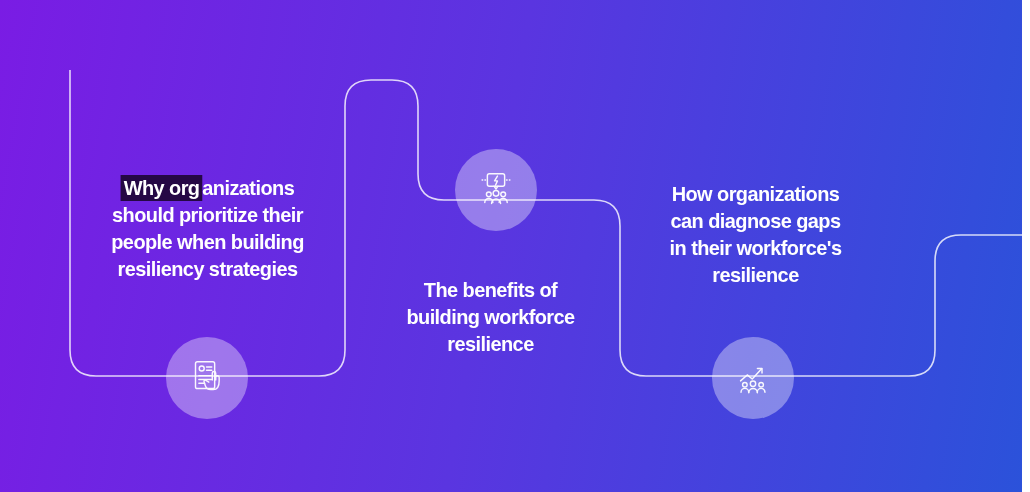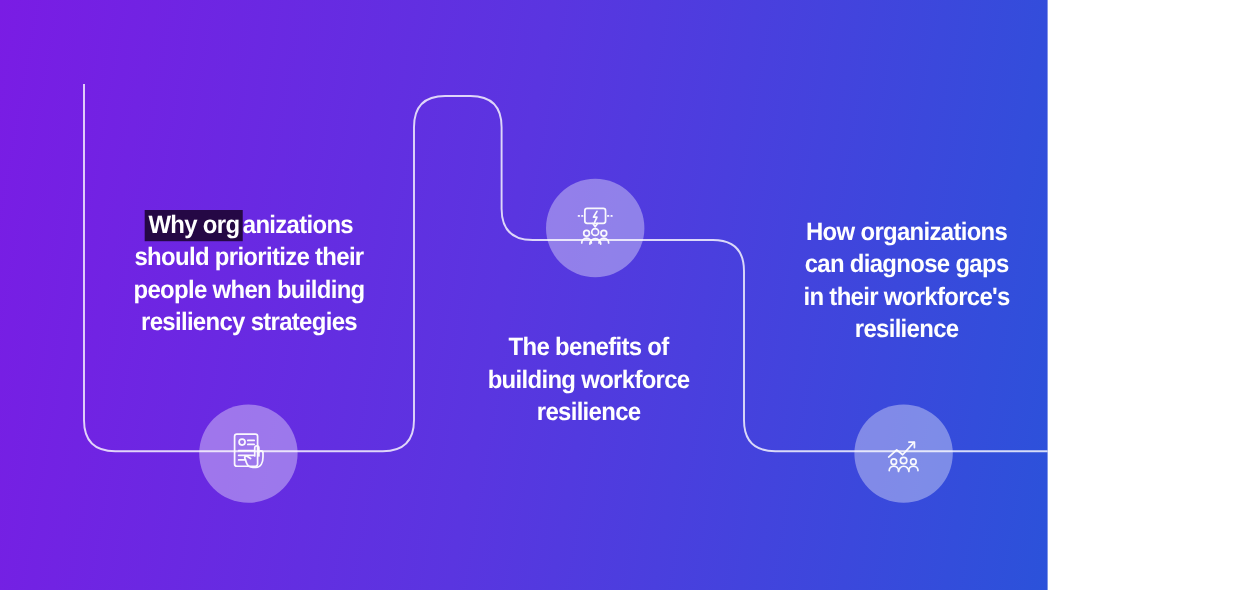--- a/index.html
+++ b/index.html
@@ -1,18 +1,18 @@
 <!DOCTYPE html>
 <html><head>
 <meta charset="utf-8">
 <style>
   html,body{margin:0;padding:0;}
   .stage{
     position:relative;
-    width:873px;height:492px;
+    width:1022px;height:492px;
     overflow:hidden;
     background:linear-gradient(100deg,#7a1ce4 0%,#5a35e0 48%,#2b52da 100%);
     font-family:"Liberation Sans",sans-serif;
   }
   .flow{position:absolute;left:0;top:0;width:1030px;height:492px;}
   .heading{
     position:absolute;margin:0;
     width:295px;
     color:#ffffff;
     font-weight:700;

